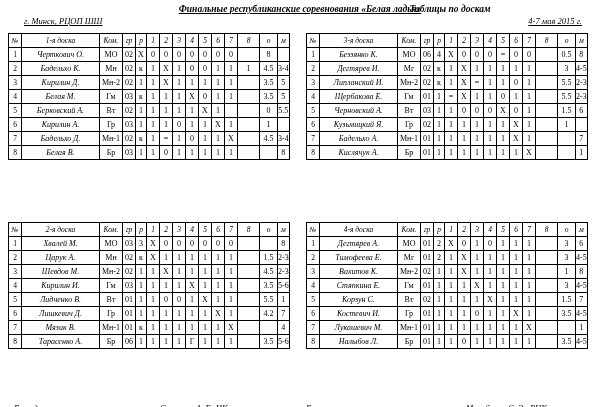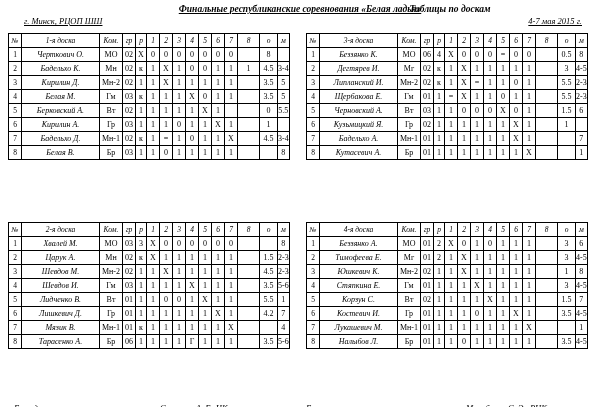--- a/index.html
+++ b/index.html
@@ -348,21 +348,21 @@
           <td>1</td>
           <td>1</td>
           <td>1</td>
           <td>1</td>
           <td></td>
           <td>4.5</td>
           <td>2-3</td>
         </tr>
         <tr>
           <td class="num">4</td>
-          <td class="nm">Шевдов И.</td>
+          <td class="nm">Кирилин И.</td>
           <td>Гм</td>
           <td>03</td>
           <td>1</td>
           <td>1</td>
           <td>1</td>
           <td>1</td>
           <td style="font-weight: normal;">X</td>
           <td>1</td>
           <td>1</td>
           <td>1</td>
@@ -593,21 +593,21 @@
           <td>1</td>
           <td>1</td>
           <td>X</td>
           <td style="font-weight: normal;">1</td>
           <td></td>
           <td></td>
           <td>7</td>
         </tr>
         <tr>
           <td class="num">8</td>
-          <td class="nm">Кутасевич А.</td>
+          <td class="nm">Кислячук А.</td>
           <td>Бр</td>
           <td>01</td>
           <td>1</td>
           <td>1</td>
           <td>1</td>
           <td>1</td>
           <td>1</td>
           <td>1</td>
           <td>1</td>
           <td>X</td>
@@ -651,21 +651,21 @@
           <th>6</th>
           <th>7</th>
           <th>8</th>
           <th>о</th>
           <th>м</th>
         </tr>
       </thead>
       <tbody>
         <tr>
           <td class="num">1</td>
-          <td class="nm">Беззянко А.</td>
+          <td class="nm">Дегтярев А.</td>
           <td>МО</td>
           <td>01</td>
           <td>2</td>
           <td style="font-weight: normal;">X</td>
           <td>0</td>
           <td>1</td>
           <td>0</td>
           <td>1</td>
           <td>1</td>
           <td>1</td>
@@ -685,21 +685,21 @@
           <td>1</td>
           <td>1</td>
           <td>1</td>
           <td>1</td>
           <td></td>
           <td>3</td>
           <td>4-5</td>
         </tr>
         <tr>
           <td class="num">3</td>
-          <td class="nm">Юшкевич К.</td>
+          <td class="nm">Вахитов К.</td>
           <td>Мн-2</td>
           <td>02</td>
           <td>1</td>
           <td>1</td>
           <td>X</td>
           <td style="font-weight: normal;">1</td>
           <td>1</td>
           <td>1</td>
           <td>1</td>
           <td>1</td>

